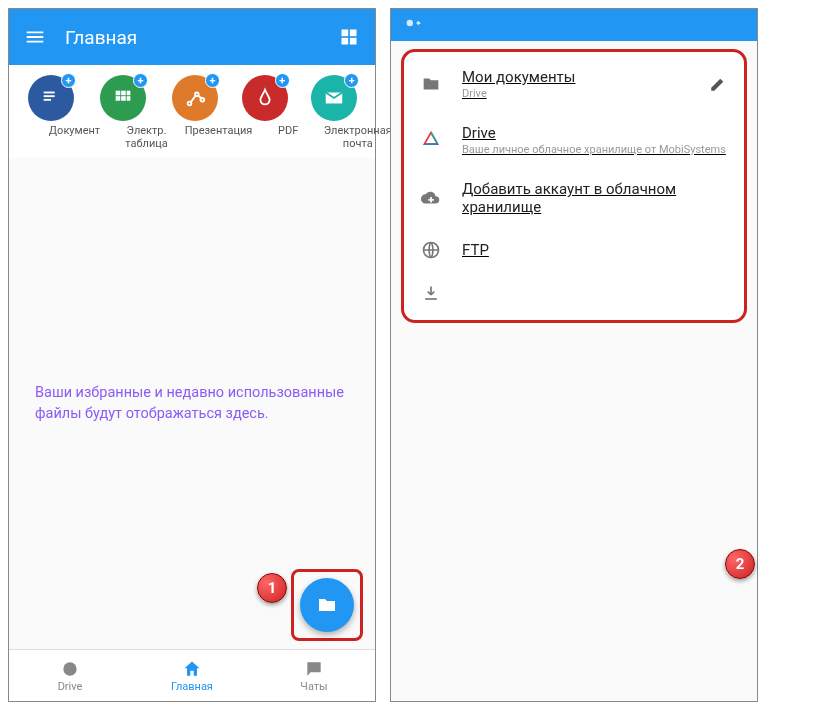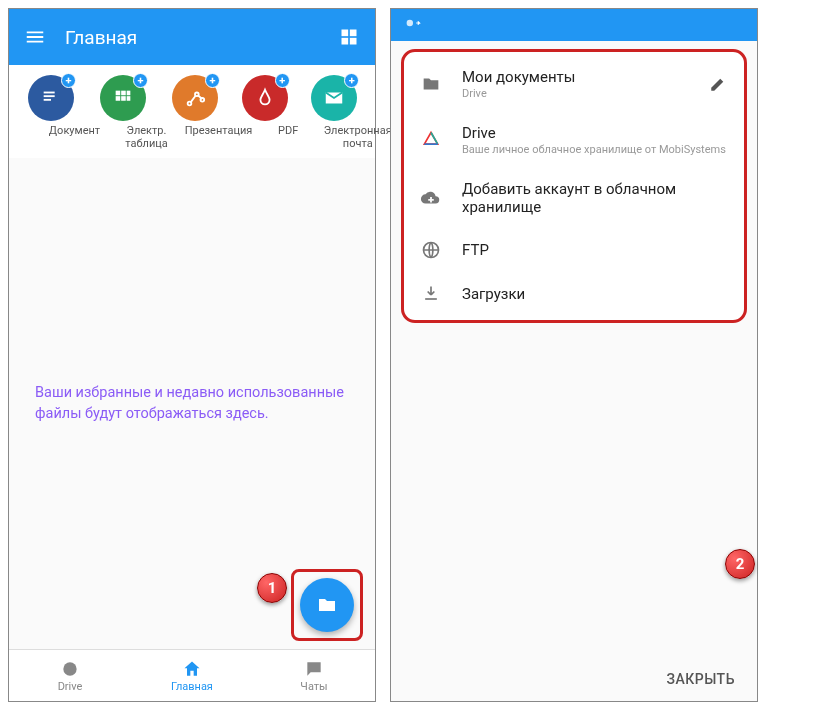--- a/index.html
+++ b/index.html
@@ -18,21 +18,21 @@
 .empty-text { color:#8b5cf6; text-align:left; font-size:14.5px; line-height:1.4; }
 .fab-area { position:absolute; right:12px; bottom:60px; padding:6px; border:3px solid #c22; border-radius:8px; }
 .fab { width:54px; height:54px; border-radius:50%; background:#2196f3; display:flex; align-items:center; justify-content:center; color:#fff; box-shadow:0 3px 6px rgba(0,0,0,.3); cursor:pointer; }
 .bottomnav { height:52px; border-top:1px solid #ddd; display:flex; background:#fff; }
 .nav-item { flex:1; display:flex; flex-direction:column; align-items:center; justify-content:center; gap:1px; cursor:pointer; font-size:11px; color:#888; }
 .nav-item.active { color:#2196f3; }
 .badge { position:absolute; width:30px; height:30px; border-radius:50%; background:radial-gradient(circle at 30% 30%,#f66,#c22); color:#fff; font-weight:bold; display:flex; align-items:center; justify-content:center; font-size:15px; box-shadow:0 2px 4px rgba(0,0,0,.4); border:1px solid #800; z-index:5; }
 .list-frame { margin:8px 10px; border:3px solid #c22; border-radius:14px; padding:4px 0; background:#fff; flex:0 0 auto; }
 .list-item { display:flex; align-items:center; padding:12px 14px; gap:18px; cursor:pointer; border-bottom:0px solid #eee; }
 .list-icon { width:26px; display:flex; justify-content:center; color:#777; }
-.list-text { flex:1; }
+.list-text { flex:1;text-decoration:underline; }
 .list-text .t1 { font-size:15px; color:#222; }
 .list-text .t2 { font-size:11px; color:#999; margin-top:1px; }
 .spacer { flex:1; }
 .footer-action { text-align:right; padding:14px 22px; font-size:14px; color:#555; letter-spacing:.5px; cursor:pointer; font-weight:500; }
 svg { display:block; }
 </style>
 </head>
 <body>
 
 <div class="phone">
@@ -207,23 +207,19 @@
           <div class="t1">FTP</div>
         </div>
     </div>
     <div class="list-item">
       <div class="list-icon">
           <svg width="20" height="20" viewBox="0 0 24 24" fill="#777">
             <path d="M12 3v10m0 0l-4-4m4 4l4-4" stroke="#777" stroke-width="2" fill="none"></path>
             <rect x="5" y="17" width="14" height="2"></rect>
           </svg>
         </div>
-      <div class="list-text">
-          <div class="t1">Загрузки</div>
-        </div>
     </div>
   </div>
 
   <div class="badge" style="right:2px;top:540px">2</div>
 
   <div class="spacer"></div>
-  <div class="footer-action">ЗАКРЫТЬ</div>
 </div>
 
 </body></html>

